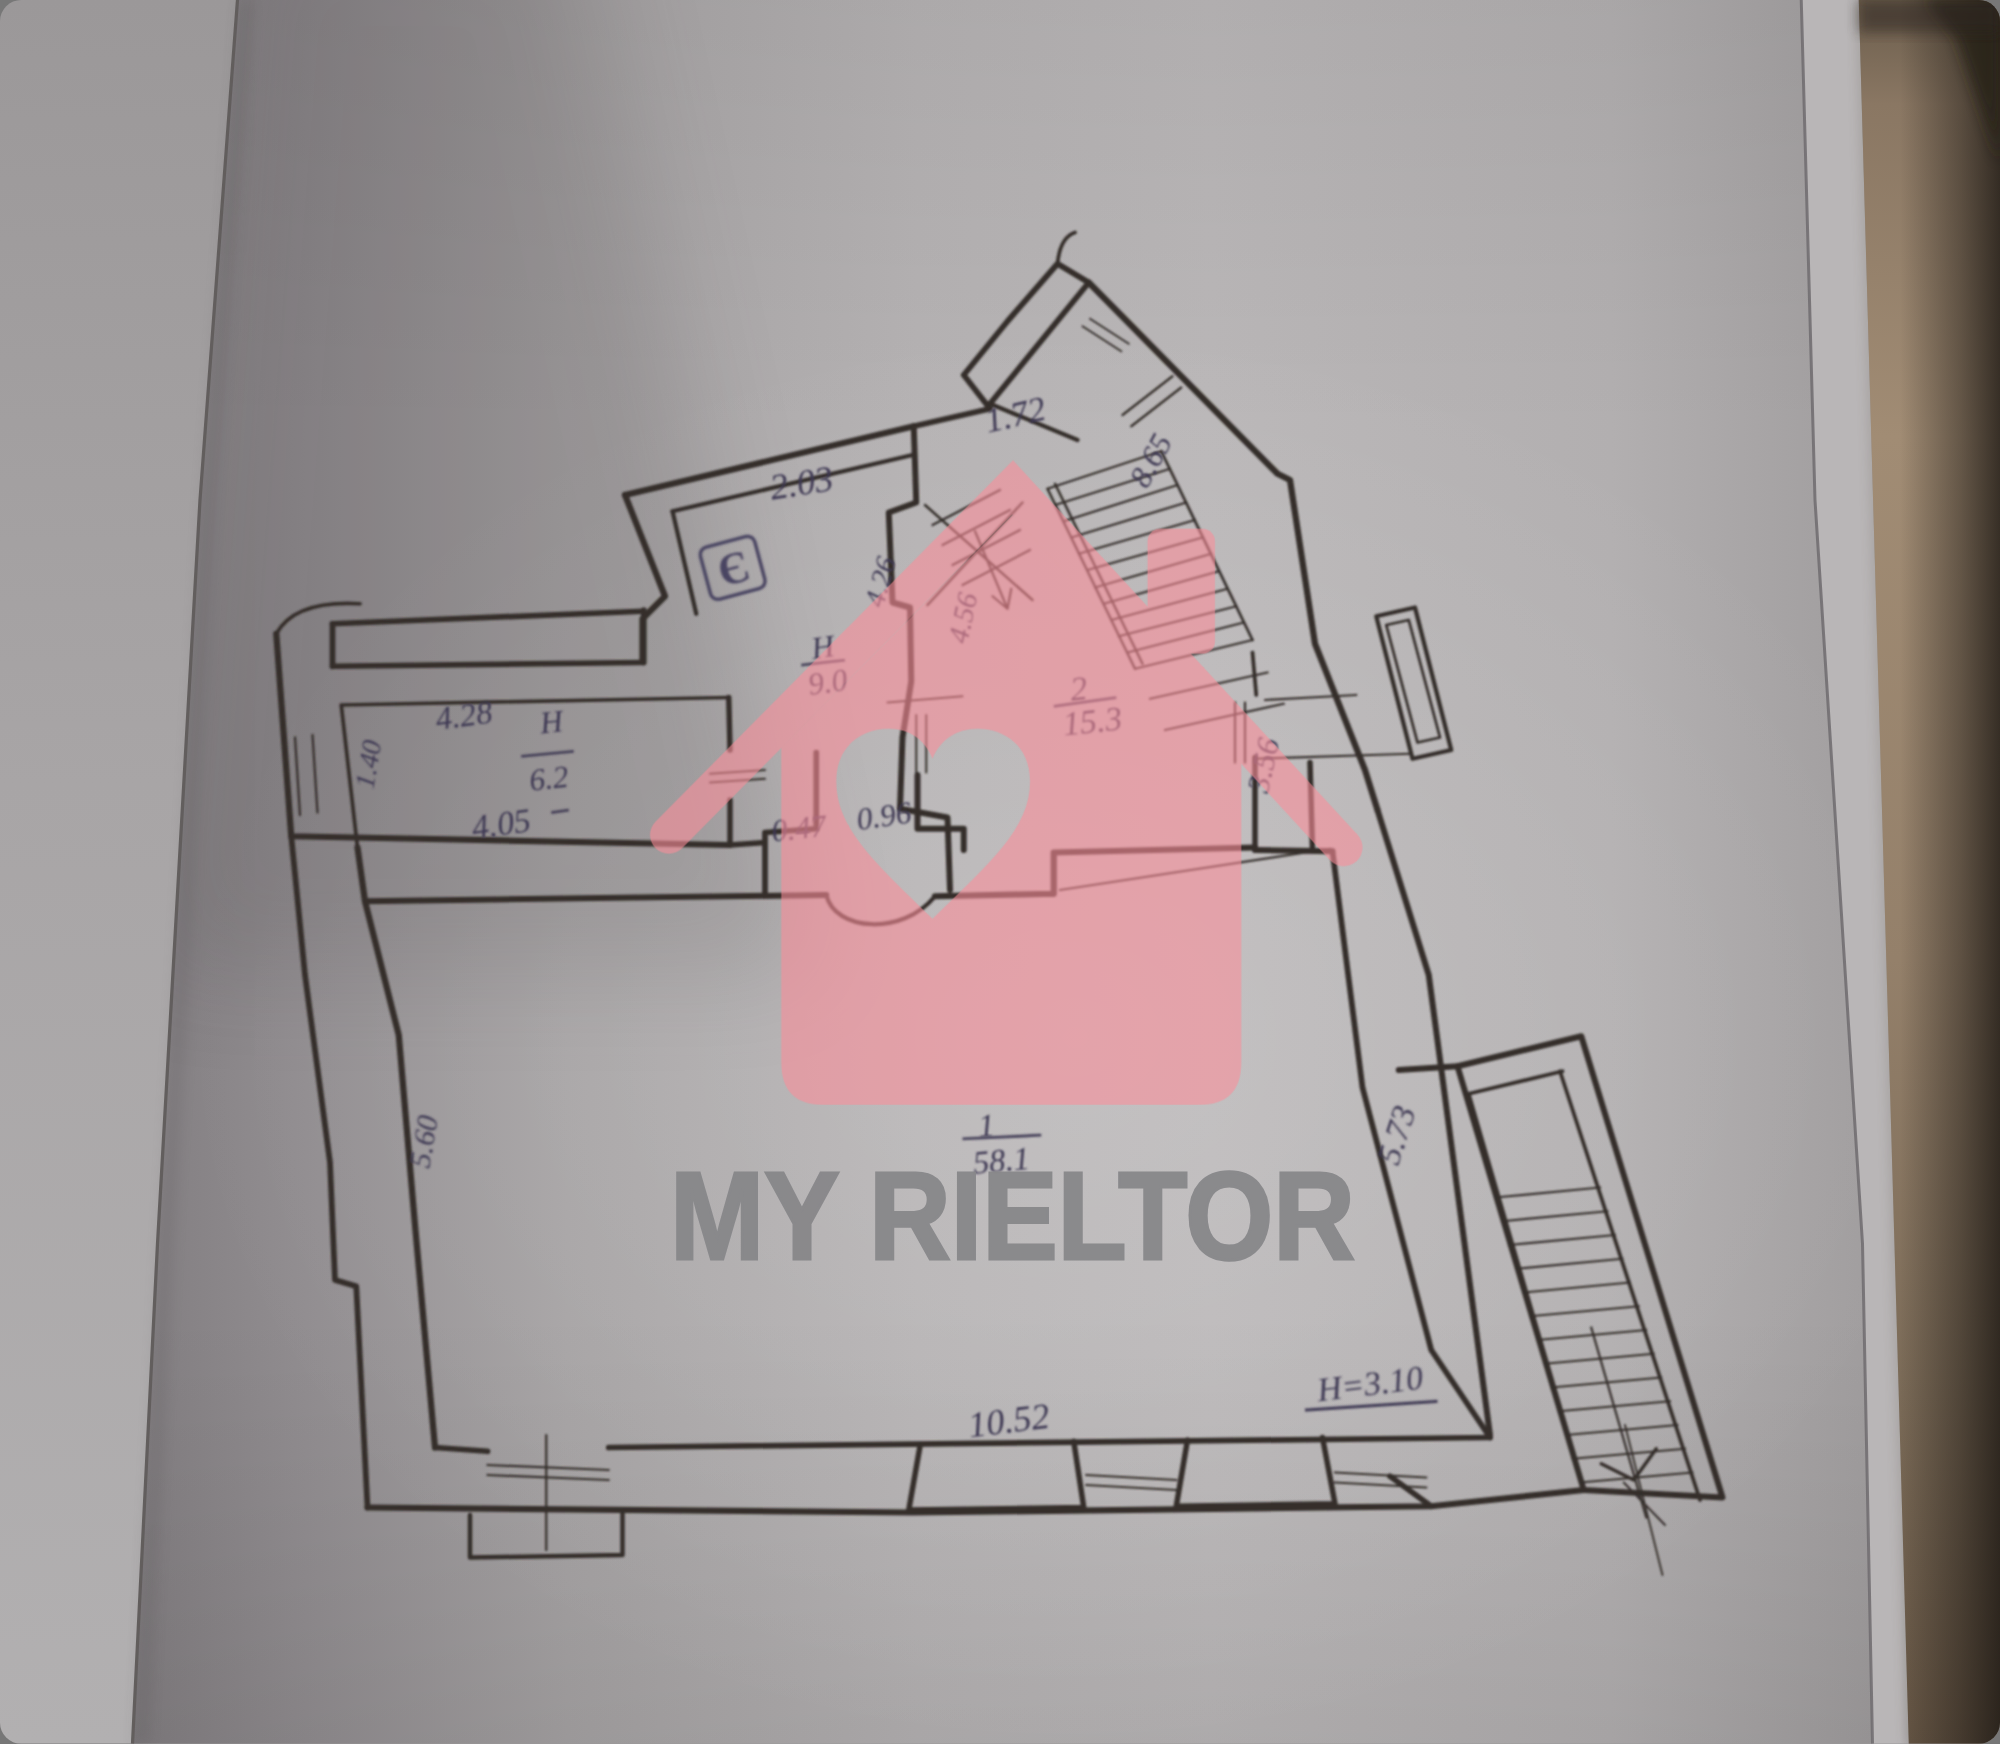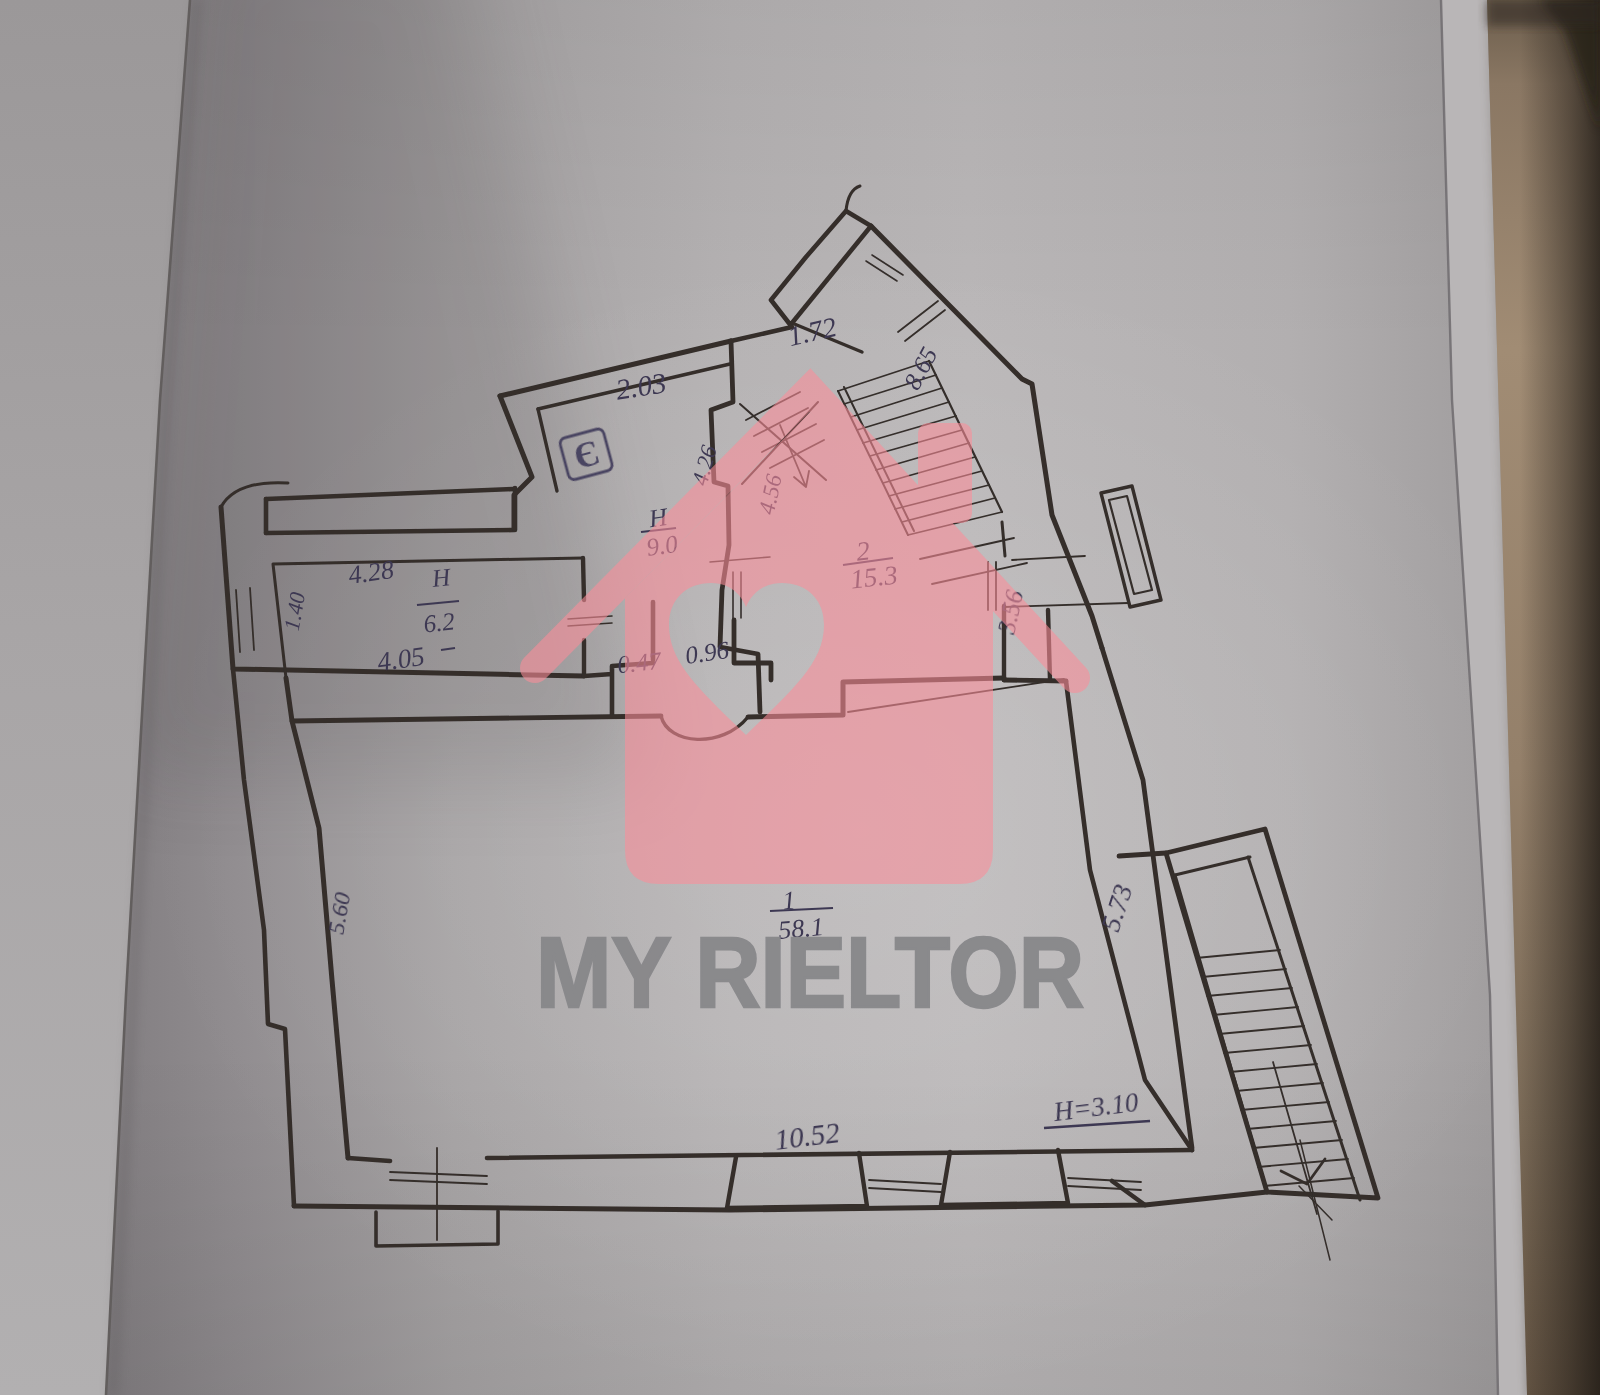--- a/index.html
+++ b/index.html
@@ -1,15 +1,15 @@
 <!DOCTYPE html>
 <html><head><meta charset="utf-8">
 <style>
 html,body{margin:0;padding:0;background:#777;}
-#page{width:1600px;height:1395px;position:relative;overflow:hidden;font-family:"Liberation Sans",sans-serif;}
+#page{width:1600px;height:1395px;position:relative;overflow:hidden;font-family:"Liberation Sans",sans-serif;border-radius:17px;}
 </style></head>
 <body>
 <div id="page">
 <svg width="1600" height="1395" viewBox="0 0 1600 1395">
 <defs>
  <linearGradient id="gLeft" x1="0" y1="0" x2="0" y2="1">
    <stop offset="0" stop-color="#9b9899"></stop>
           <stop offset="0.45" stop-color="#a8a5a6"></stop>
           <stop offset="1" stop-color="#b2b0b1"></stop>
  </linearGradient>

